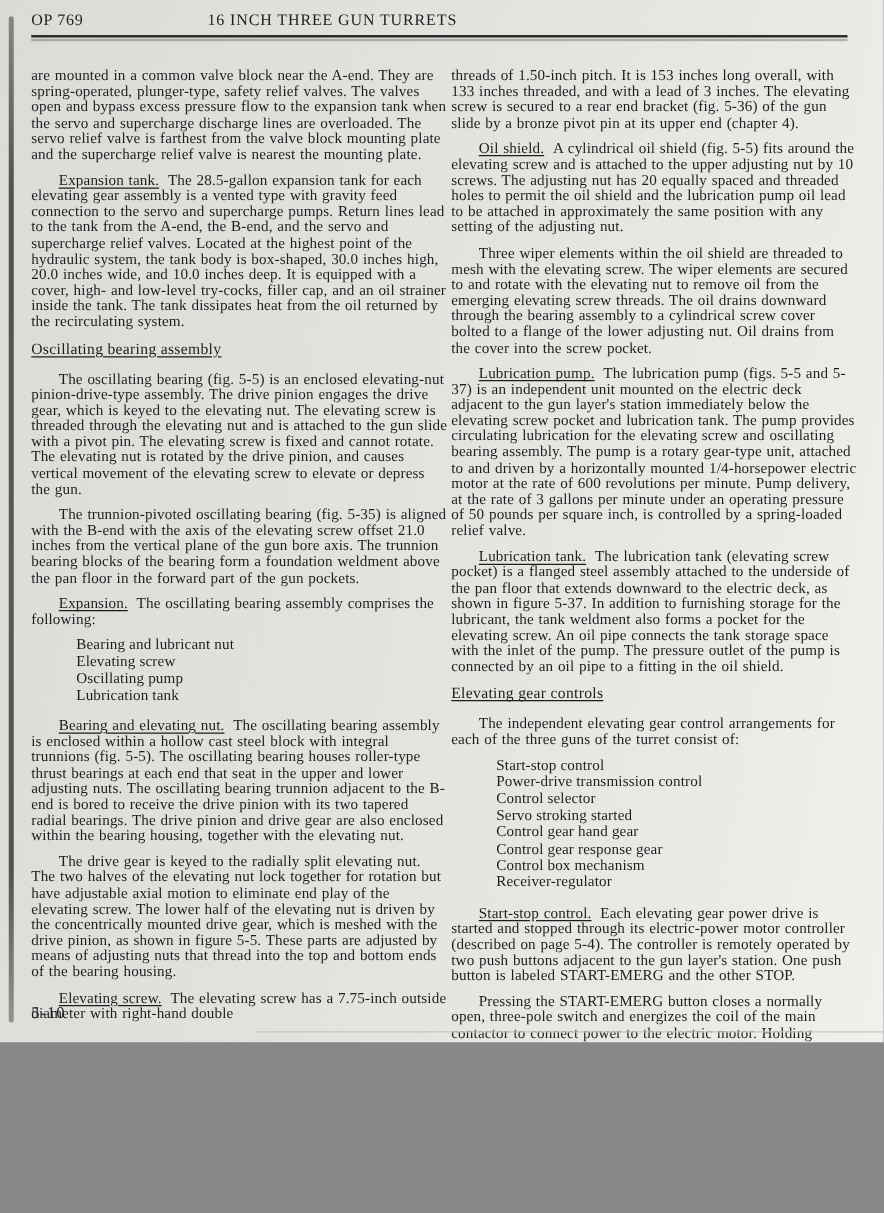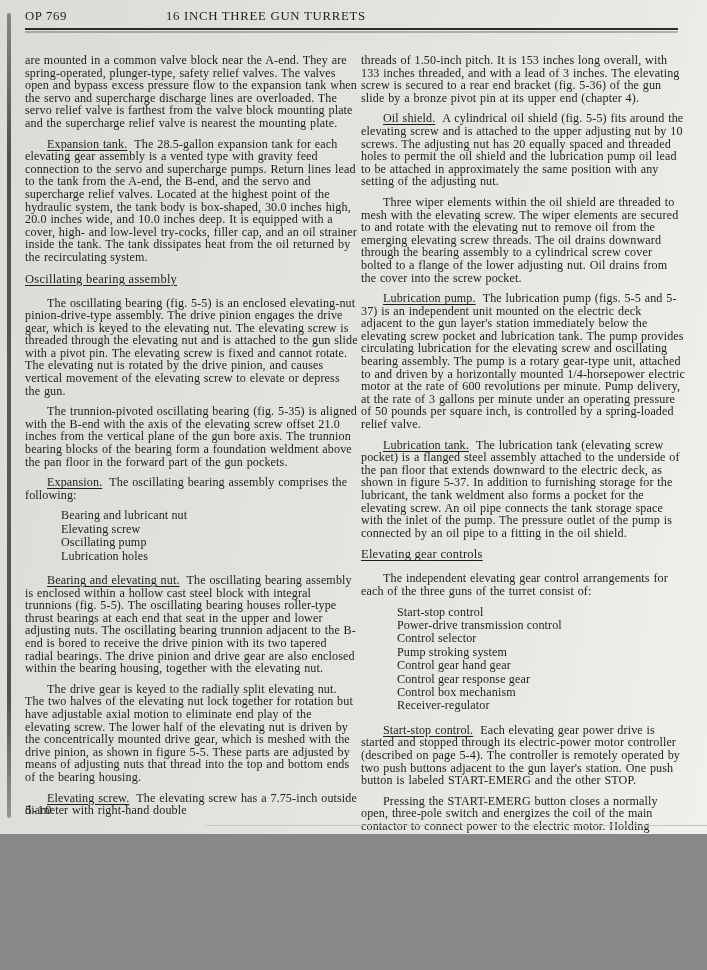--- a/index.html
+++ b/index.html
@@ -55,39 +55,39 @@
         <p class="para">are mounted in a common valve block near the A-end. They are spring-operated, plunger-type, safety relief valves. The valves open and bypass excess pressure flow to the expansion tank when the servo and supercharge discharge lines are overloaded. The servo relief valve is farthest from the valve block mounting plate and the supercharge relief valve is nearest the mounting plate.</p>
         <p class="para indent"><span class="lead">Expansion tank.</span>The 28.5-gallon expansion tank for each elevating gear assembly is a vented type with gravity feed connection to the servo and supercharge pumps. Return lines lead to the tank from the A-end, the B-end, and the servo and supercharge relief valves. Located at the highest point of the hydraulic system, the tank body is box-shaped, 30.0 inches high, 20.0 inches wide, and 10.0 inches deep. It is equipped with a cover, high- and low-level try-cocks, filler cap, and an oil strainer inside the tank. The tank dissipates heat from the oil returned by the recirculating system.</p>
         <h3 class="section-heading">Oscillating bearing assembly</h3>
         <p class="para indent">The oscillating bearing (fig. 5-5) is an enclosed elevating-nut pinion-drive-type assembly. The drive pinion engages the drive gear, which is keyed to the elevating nut. The elevating screw is threaded through the elevating nut and is attached to the gun slide with a pivot pin. The elevating screw is fixed and cannot rotate. The elevating nut is rotated by the drive pinion, and causes vertical movement of the elevating screw to elevate or depress the gun.</p>
         <p class="para indent">The trunnion-pivoted oscillating bearing (fig. 5-35) is aligned with the B-end with the axis of the elevating screw offset 21.0 inches from the vertical plane of the gun bore axis. The trunnion bearing blocks of the bearing form a foundation weldment above the pan floor in the forward part of the gun pockets.</p>
         <p class="para indent"><span class="lead">Expansion.</span>The oscillating bearing assembly comprises the following:</p>
         <ul class="plain-list">
           <li>Bearing and lubricant nut</li>
           <li>Elevating screw</li>
           <li>Oscillating pump</li>
-          <li>Lubrication holes</li>
+          <li>Lubrication tank</li>
         </ul>
         <p class="para indent"><span class="lead">Bearing and elevating nut.</span>The oscillating bearing assembly is enclosed within a hollow cast steel block with integral trunnions (fig. 5-5). The oscillating bearing houses roller-type thrust bearings at each end that seat in the upper and lower adjusting nuts. The oscillating bearing trunnion adjacent to the B-end is bored to receive the drive pinion with its two tapered radial bearings. The drive pinion and drive gear are also enclosed within the bearing housing, together with the elevating nut.</p>
         <p class="para indent">The drive gear is keyed to the radially split elevating nut. The two halves of the elevating nut lock together for rotation but have adjustable axial motion to eliminate end play of the elevating screw. The lower half of the elevating nut is driven by the concentrically mounted drive gear, which is meshed with the drive pinion, as shown in figure 5-5. These parts are adjusted by means of adjusting nuts that thread into the top and bottom ends of the bearing housing.</p>
         <p class="para indent"><span class="lead">Elevating screw.</span>The elevating screw has a 7.75-inch outside diameter with right-hand double</p>
       </div>
     <div class="col right" id="right-col">
         <p class="para">threads of 1.50-inch pitch. It is 153 inches long overall, with 133 inches threaded, and with a lead of 3 inches. The elevating screw is secured to a rear end bracket (fig. 5-36) of the gun slide by a bronze pivot pin at its upper end (chapter 4).</p>
         <p class="para indent"><span class="lead">Oil shield.</span>A cylindrical oil shield (fig. 5-5) fits around the elevating screw and is attached to the upper adjusting nut by 10 screws. The adjusting nut has 20 equally spaced and threaded holes to permit the oil shield and the lubrication pump oil lead to be attached in approximately the same position with any setting of the adjusting nut.</p>
         <p class="para indent">Three wiper elements within the oil shield are threaded to mesh with the elevating screw. The wiper elements are secured to and rotate with the elevating nut to remove oil from the emerging elevating screw threads. The oil drains downward through the bearing assembly to a cylindrical screw cover bolted to a flange of the lower adjusting nut. Oil drains from the cover into the screw pocket.</p>
         <p class="para indent"><span class="lead">Lubrication pump.</span>The lubrication pump (figs. 5-5 and 5-37) is an independent unit mounted on the electric deck adjacent to the gun layer's station immediately below the elevating screw pocket and lubrication tank. The pump provides circulating lubrication for the elevating screw and oscillating bearing assembly. The pump is a rotary gear-type unit, attached to and driven by a horizontally mounted 1/4-horsepower electric motor at the rate of 600 revolutions per minute. Pump delivery, at the rate of 3 gallons per minute under an operating pressure of 50 pounds per square inch, is controlled by a spring-loaded relief valve.</p>
         <p class="para indent"><span class="lead">Lubrication tank.</span>The lubrication tank (elevating screw pocket) is a flanged steel assembly attached to the underside of the pan floor that extends downward to the electric deck, as shown in figure 5-37. In addition to furnishing storage for the lubricant, the tank weldment also forms a pocket for the elevating screw. An oil pipe connects the tank storage space with the inlet of the pump. The pressure outlet of the pump is connected by an oil pipe to a fitting in the oil shield.</p>
         <h3 class="section-heading">Elevating gear controls</h3>
         <p class="para indent">The independent elevating gear control arrangements for each of the three guns of the turret consist of:</p>
         <ul class="plain-list">
           <li>Start-stop control</li>
           <li>Power-drive transmission control</li>
           <li>Control selector</li>
-          <li>Pump stroking system</li>
+          <li>Servo stroking started</li>
           <li>Control gear hand gear</li>
           <li>Control gear response gear</li>
           <li>Control box mechanism</li>
           <li>Receiver-regulator</li>
         </ul>
         <p class="para indent"><span class="lead">Start-stop control.</span>Each elevating gear power drive is started and stopped through its electric-power motor controller (described on page 5-4). The controller is remotely operated by two push buttons adjacent to the gun layer's station. One push button is labeled START-EMERG and the other STOP.</p>
         <p class="para indent">Pressing the START-EMERG button closes a normally open, three-pole switch and energizes the coil of the main contactor to connect power to the electric motor. Holding contacts on the relays keep the power circuit closed when the START-EMERG</p>
       </div>
   </div>
 

